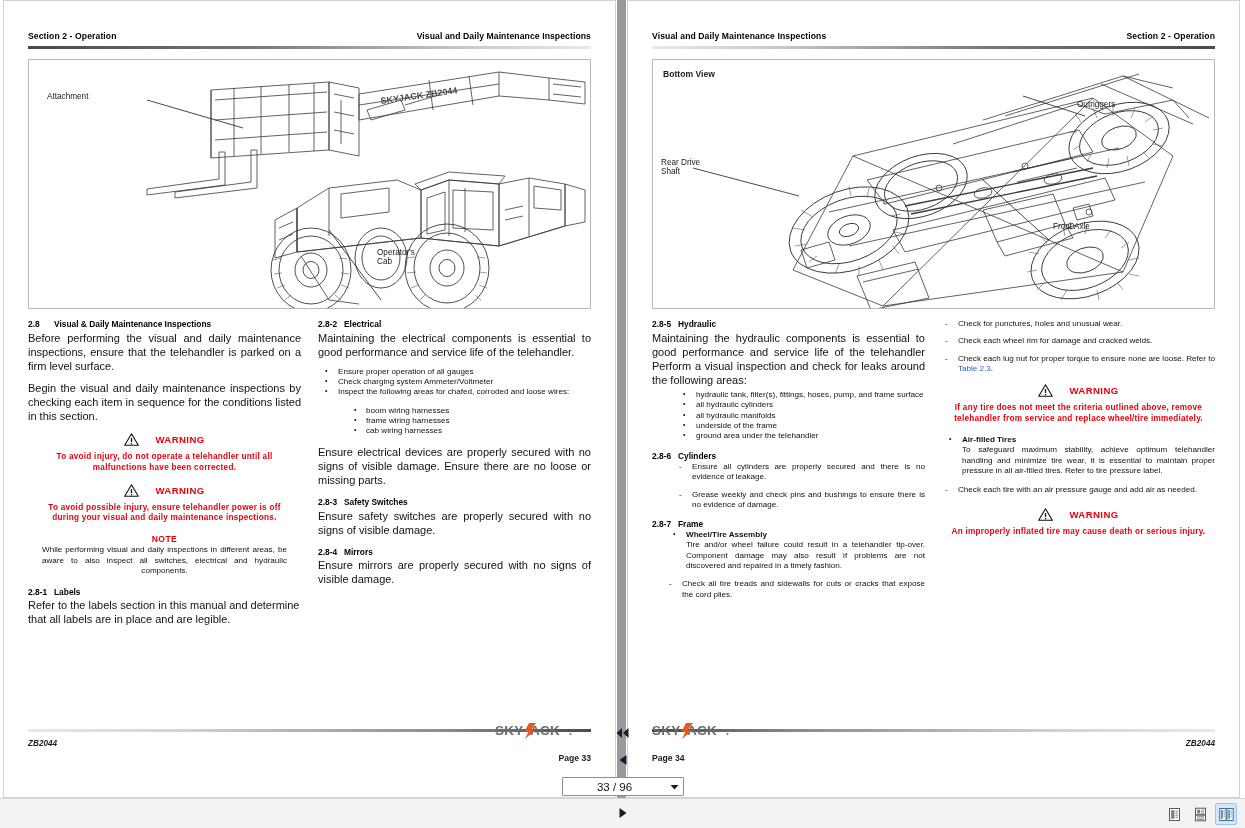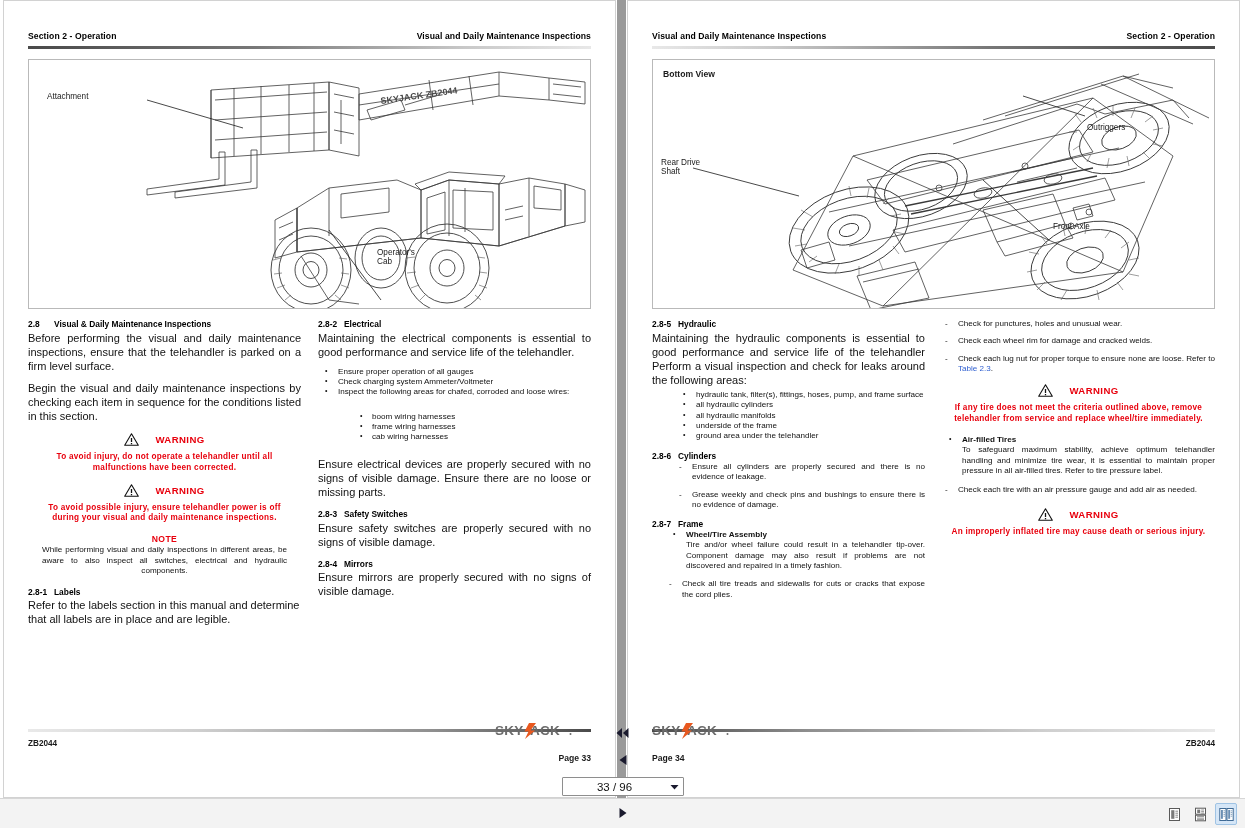--- a/index.html
+++ b/index.html
@@ -112,21 +112,21 @@
     color: #111;
     padding-left: 20px;
     margin-bottom: 0px;
     text-align: justify;
   }
   ul.bul li::before {
     content: "\2022";
     position: absolute; left: 7px; top: 0;
     font-size: 7px;
   }
-  ul.bul ul.sub { list-style: none; margin: 14px; padding: 0; }
+  ul.bul ul.sub { list-style: none; margin: 8px; padding: 0; }
   ul.bul ul.sub li { padding-left: 20px; }
   ul.bul ul.sub li::before { left: 8px; }
 
   ul.dash { list-style: none; margin: 0 0 8px 0; padding: 0; }
   ul.dash li {
     position: relative;
     font-size: 8.1px;
     line-height: 1.28;
     color: #111;
     padding-left: 16px;
@@ -189,21 +189,21 @@
     left: 0; right: 0; bottom: 8px;
     height: 44px;
   }
   .foot-rule {
     position: absolute; left: 0; right: 0; top: 4px; height: 3px;
   }
   .foot-rule.l { background: linear-gradient(to right, #e9e9e9 0%, #cfcfcf 30%, #8f8f8f 72%, #4a4a4a 100%); }
   .foot-rule.r { background: linear-gradient(to left, #e9e9e9 0%, #cfcfcf 30%, #8f8f8f 72%, #4a4a4a 100%); }
   .doccode {
     position: absolute; top: 14px;
-    font-size: 8.2px; font-weight: bold; color: #1a1a1a;
+    font-size: 8.2px; font-weight: bold; font-style: italic; color: #1a1a1a;
   }
   .pagenum {
     position: absolute; top: 28px;
     font-size: 8.6px; font-weight: bold; color: #1a1a1a;
   }
   .logo {
     position: absolute; top: -4px;
     width: 96px; height: 20px;
   }
 
@@ -521,21 +521,21 @@
 
             <g stroke="#1a1a1a" stroke-width="0.8" fill="none">
               <path d="M40 108 L146 136"></path>
               <path d="M432 56 L370 36"></path>
               <path d="M396 180 L330 120"></path>
             </g>
           </svg>
           <div class="fig-label bold" style="left:10px; top:10px;">Bottom View</div>
           <div class="fig-label" style="left:8px; top:98px;">Rear Drive
 Shaft</div>
-          <div class="fig-label" style="left:434px; top:40px;margin-top:23px;">Outriggers</div>
+          <div class="fig-label" style="left:424px; top:40px;">Outriggers</div>
           <div class="fig-label" style="left:400px; top:162px;">Front Axle</div>
         </div>
 
         <div class="cols">
           <div class="col">
             <div class="h3">
               <span class="num">2.8-5</span><span>Hydraulic</span>
             </div>
             <p class="body tight">Maintaining the hydraulic components is essential to good performance and service life of the telehandler Perform a visual inspection and check for leaks  around the following areas:</p>
             <ul class="bul indent-1">

